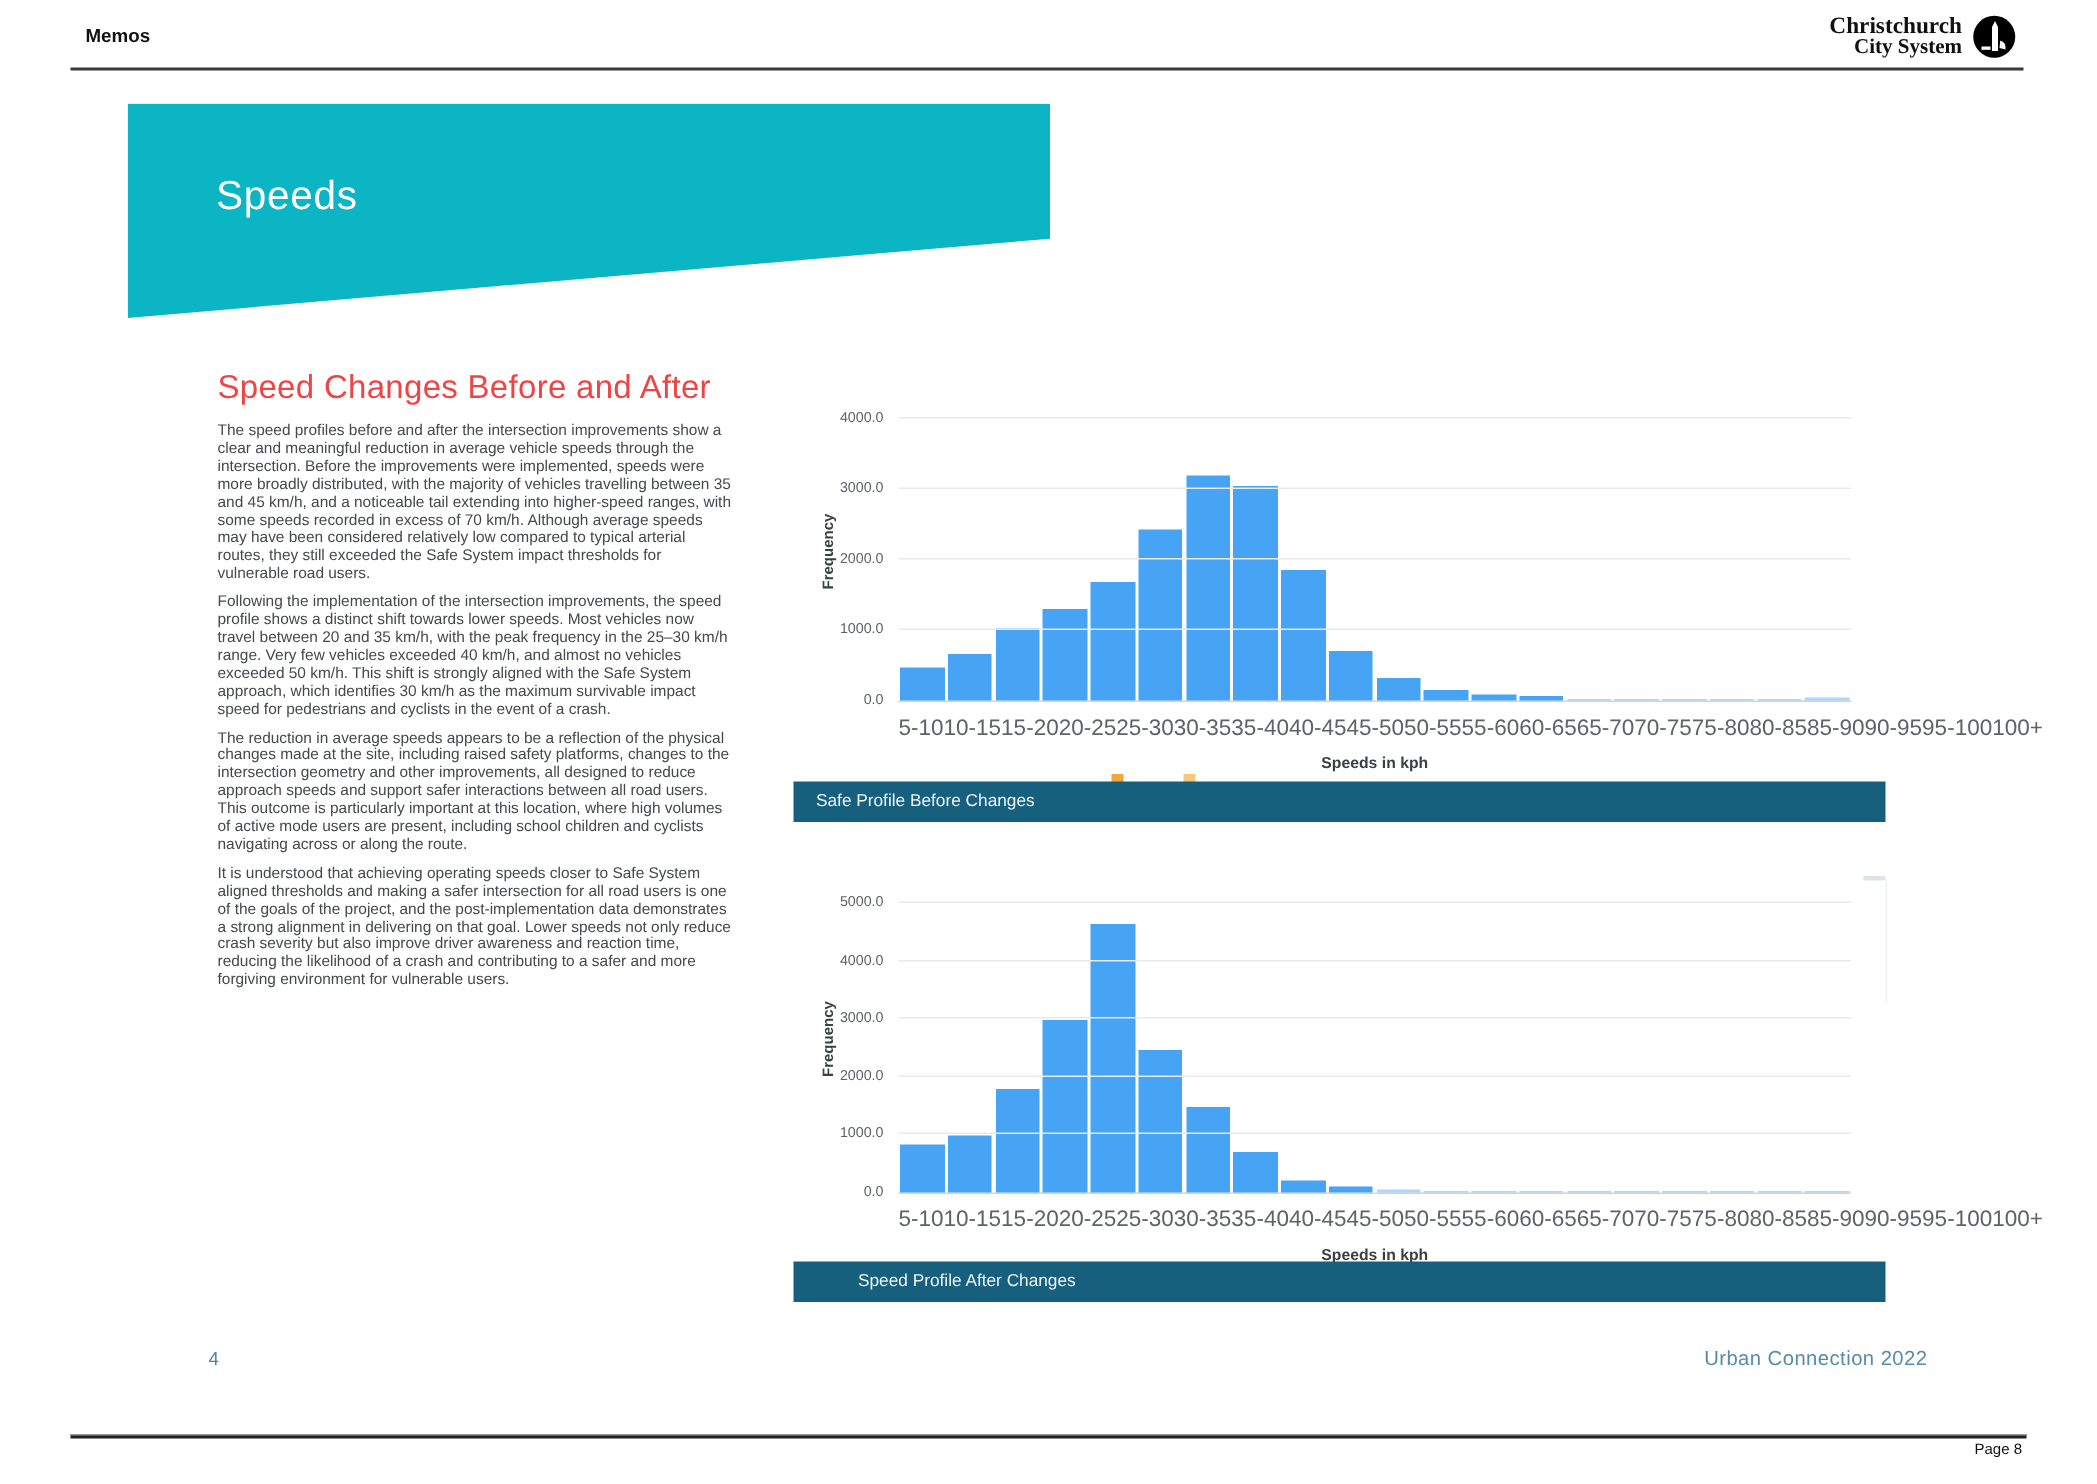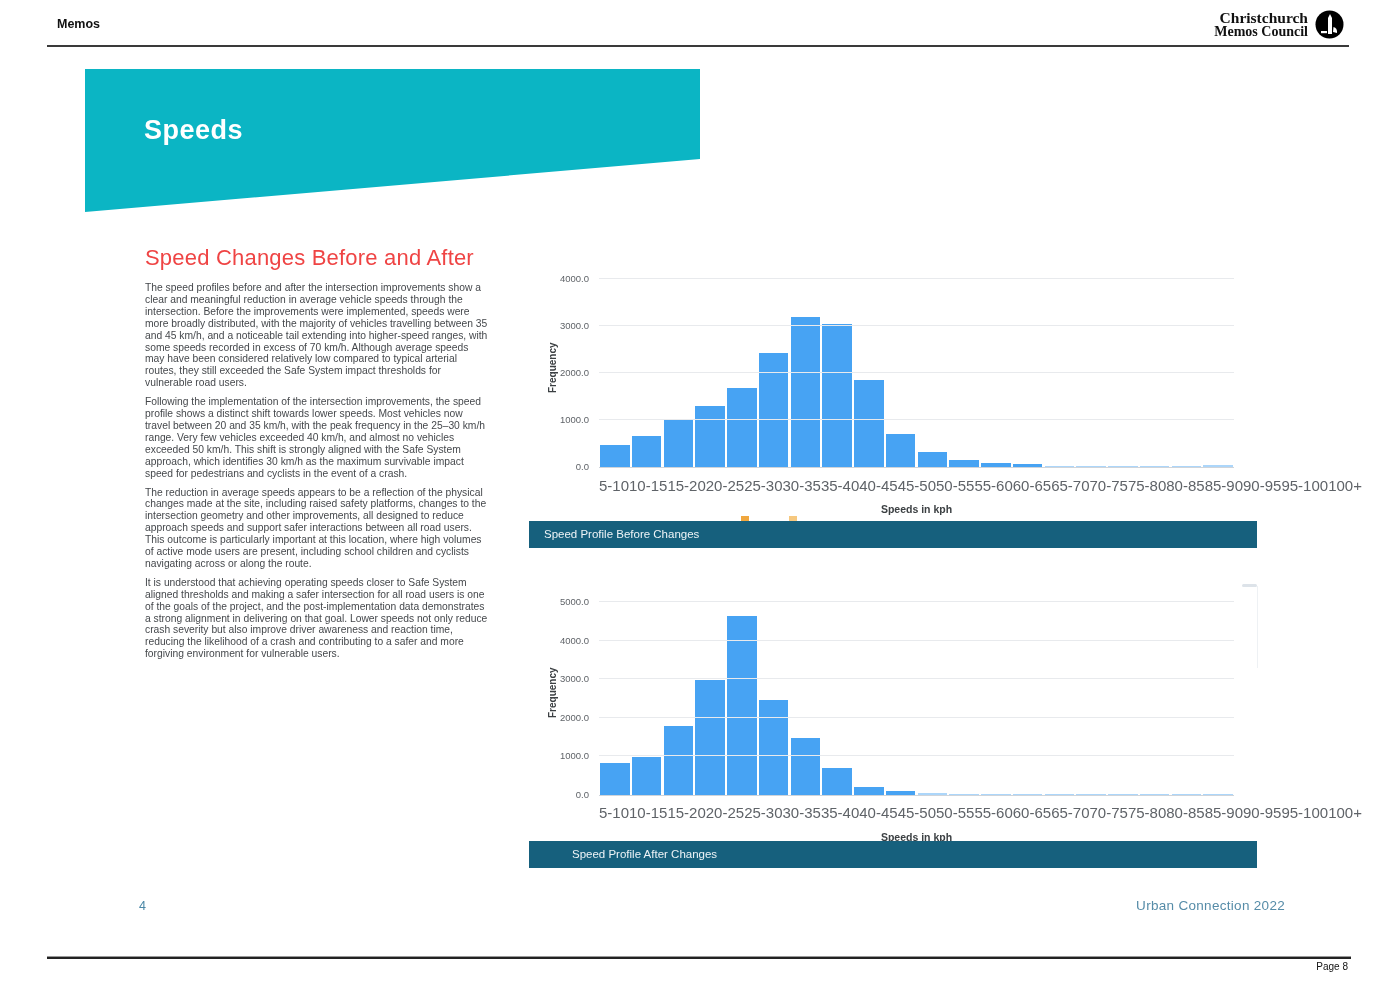--- a/index.html
+++ b/index.html
@@ -11,21 +11,21 @@
   .logo-block{position:absolute;right:54px;top:10px;display:flex;align-items:center;gap:7px;}
   .logo-text{text-align:right;font-family:"Liberation Serif",serif;font-weight:bold;color:#111;}
   .logo-line1{font-size:15.5px;line-height:15px;}
   .logo-line2{font-size:14px;line-height:14px;}
   .logo-mark{width:29px;height:29px;}
   .top-rule{position:absolute;left:47px;top:45px;width:1302px;height:2px;background:#3a3a3a;}
 
   
   .banner{position:absolute;left:85px;top:69px;width:615px;height:143px;background:#0bb5c4;
           clip-path:polygon(0 0,100% 0,100% 63%,0 100%);}
-  .banner-title{position:absolute;left:59px;top:46px;color:#ffffff;font-size:27px;font-weight:bold;letter-spacing:.5px;}
+  .banner-title{position:absolute;left:59px;top:46px;color:#ffffff;font-size:27px;font-weight:normal;letter-spacing:.5px;}
 
   
   .article{position:absolute;left:145px;top:245px;width:344px;}
   .article h2{margin:0 0 11px 0;font-size:22px;font-weight:normal;color:#ef4444;letter-spacing:.2px;}
   .article p{margin:0 0 7px 0;font-size:10.3px;line-height:11.9px;color:#45484c;}
 
   
   .chart{position:absolute;left:529px;width:728px;}
   .y-title{position:absolute;left:18px;font-size:10px;font-weight:bold;color:#3c4043;
            transform:rotate(-90deg);transform-origin:left top;white-space:nowrap;}
@@ -57,21 +57,21 @@
 </style>
 </head>
 <body>
 
 <div class="page">
 
   <div class="hdr-title">Memos</div>
   <div class="logo-block">
     <div class="logo-text">
       <div class="logo-line1">Christchurch</div>
-      <div class="logo-line2">Memos Council</div>
+      <div class="logo-line2">City System</div>
     </div>
     <span class="logo-mark">
       <svg width="29" height="29" viewBox="0 0 29 29">
         <circle cx="14.5" cy="14.5" r="14" fill="#000"></circle>
         <path d="M13 24 L13 8 L15 4 L17 8 L17 24 Z" fill="#fff"></path>
         <path d="M18.5 17 q4 1 3.5 6 l-4 -1 Z" fill="#fff"></path>
         <rect x="6" y="21" width="6" height="2.2" fill="#fff"></rect>
       </svg>
     </span>
   </div>
@@ -185,21 +185,21 @@
         <div class="xtick">65-70</div>
         <div class="xtick">70-75</div>
         <div class="xtick">75-80</div>
         <div class="xtick">80-85</div>
         <div class="xtick">85-90</div>
         <div class="xtick">90-95</div>
         <div class="xtick">95-100</div>
         <div class="xtick">100+</div>
       </div>
     <div class="x-title" style="top:238px;">Speeds in kph</div>
-    <div class="caption-bar" style="top:256px;">Speed Profile Before Changes</div>
+    <div class="caption-bar" style="top:256px;">Safe Profile Before Changes</div>
   </div>
 
   <div class="dash-artifact"></div>
   <div class="vline-artifact"></div>
 
   <div class="chart" style="top:580px;height:288px;">
     <div class="y-title" style="top:138px;">Frequency</div>
     <div class="yticks" style="top:10px;height:205px;">
         <div class="ytick" style="bottom: -5px;">0.0</div>
         <div class="ytick" style="bottom: 33.6px;">1000.0</div>

